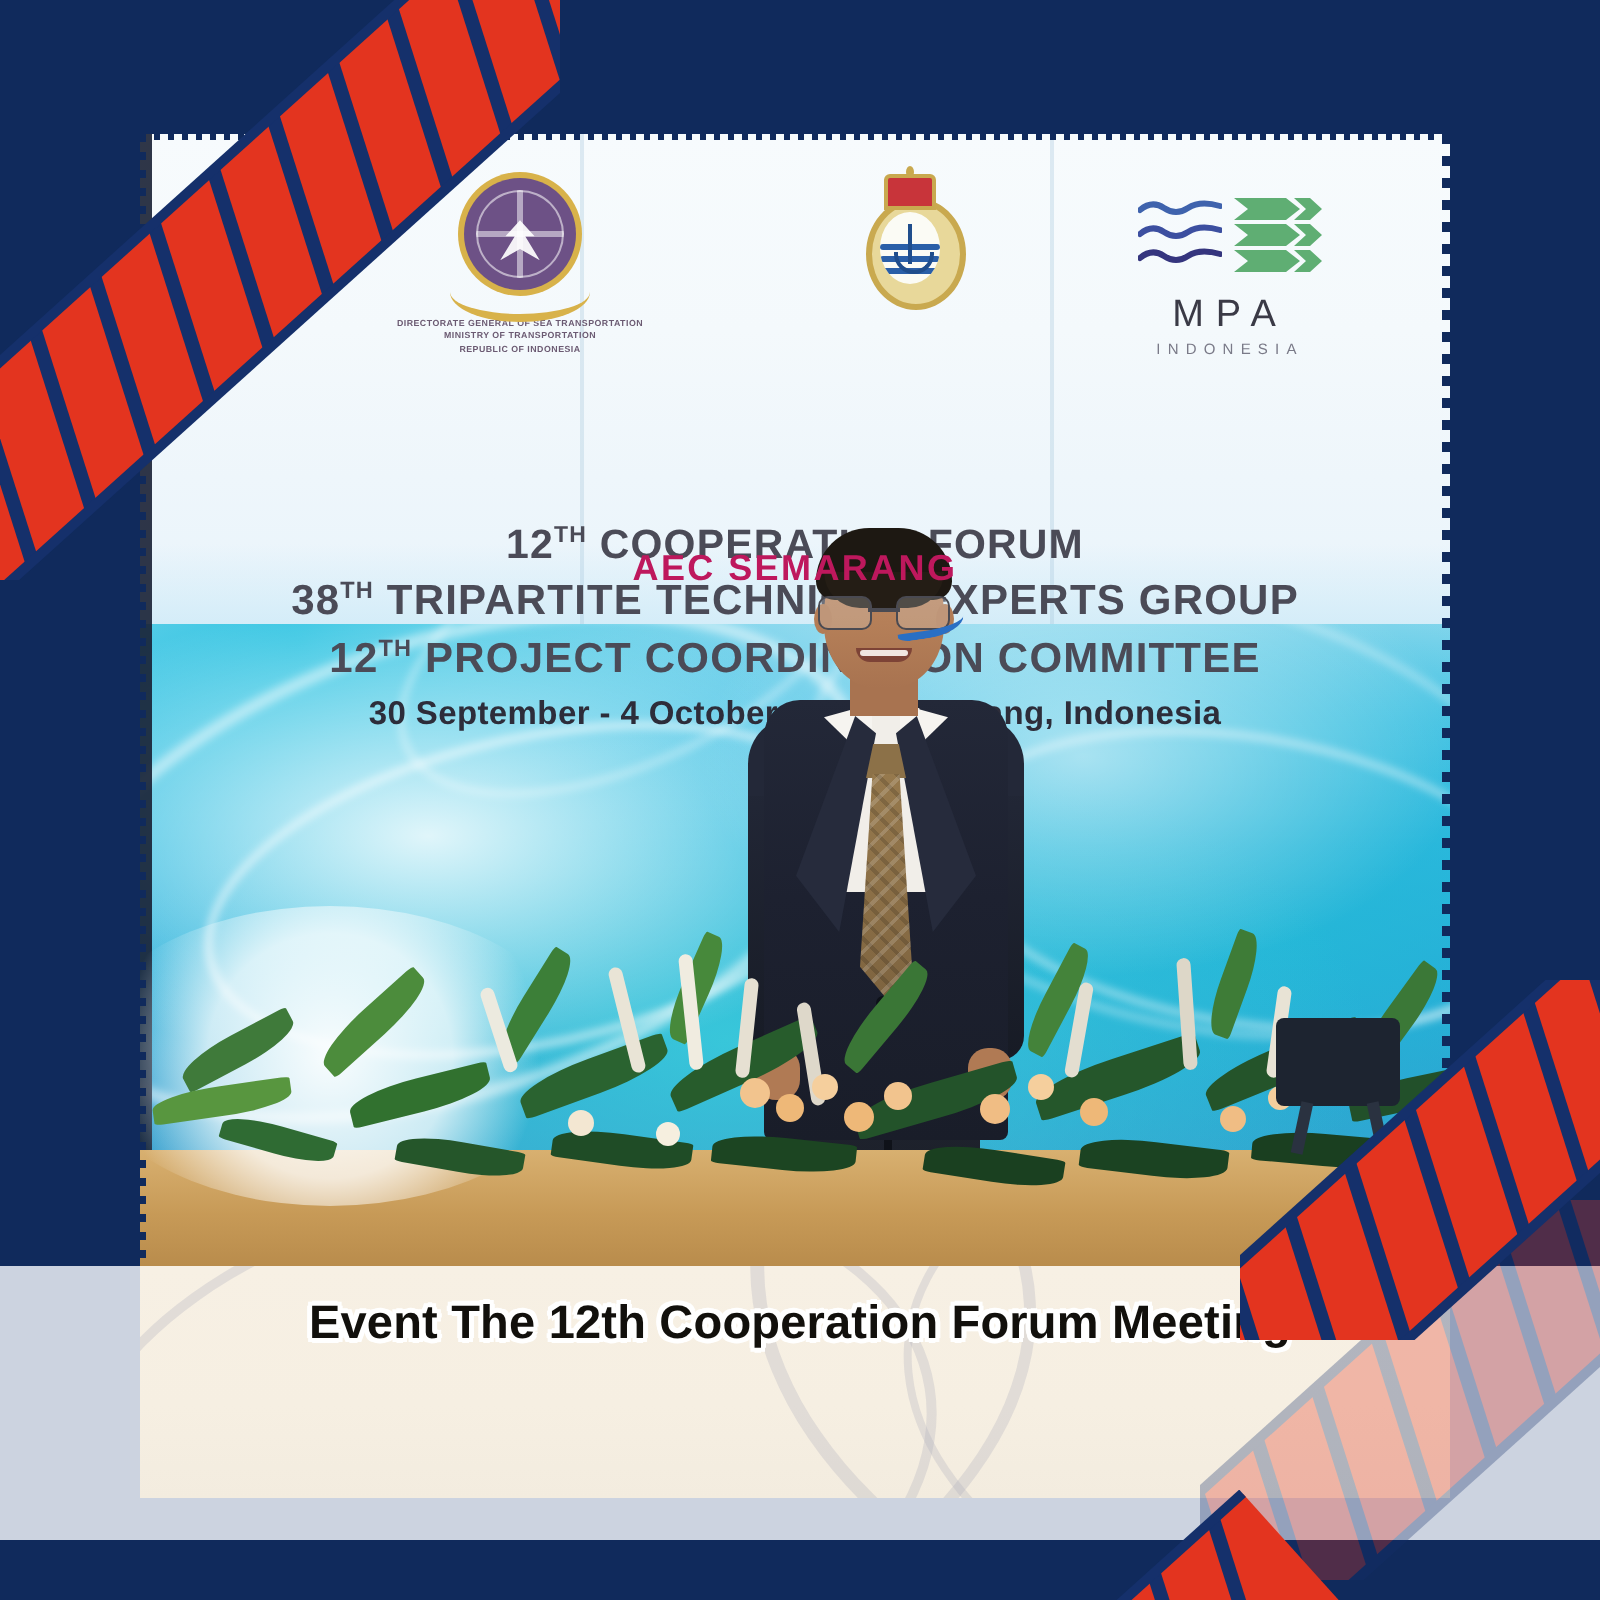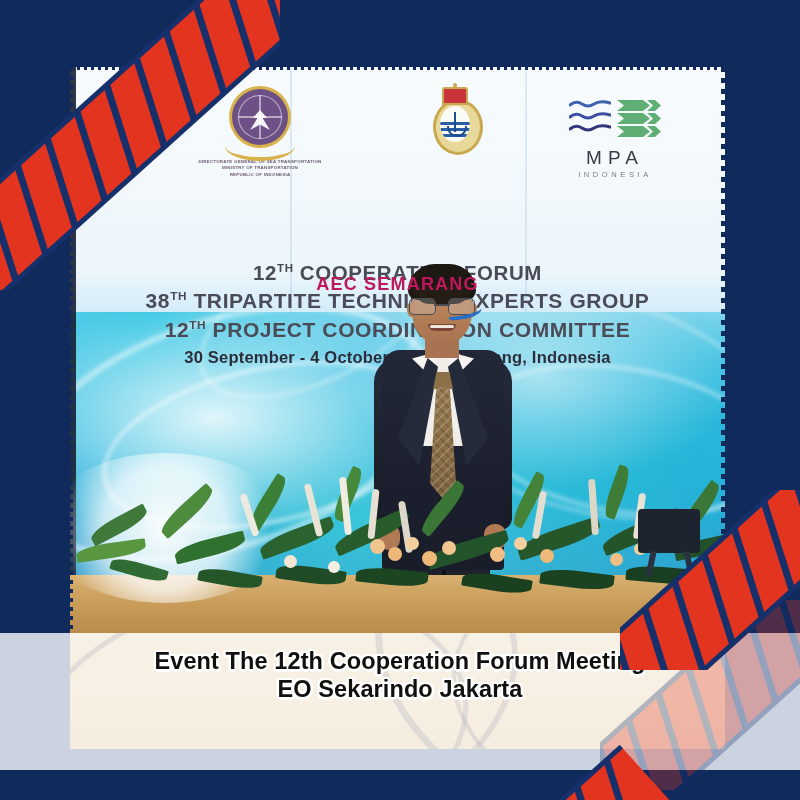--- a/index.html
+++ b/index.html
@@ -406,21 +406,20 @@
 
   <div class="capband">
     <div class="cappanel">
       <div class="cl cl1"></div>
       <div class="cl cl2"></div>
       <div class="cl cl3"></div>
       <div class="cl cl4"></div>
     </div>
     <div class="captext">
       <div class="capline">Event The 12th Cooperation Forum Meeting</div>
-      <div class="capline">EO Sekarindo Jakarta</div>
     </div>
   </div>
 
   <div class="rope" style="left:-40px;top:-30px;width:320px;height:320px;">
     <svg width="320" height="320" viewBox="0 0 320 320">
       <g transform="rotate(48 160 160)">
         <g>
           <rect x="118" y="-80" width="84" height="520" fill="#e3341f"></rect>
           <g fill="none" stroke="#15306b" stroke-width="7">
             <path d="M118 -60 L202 -22"></path>

